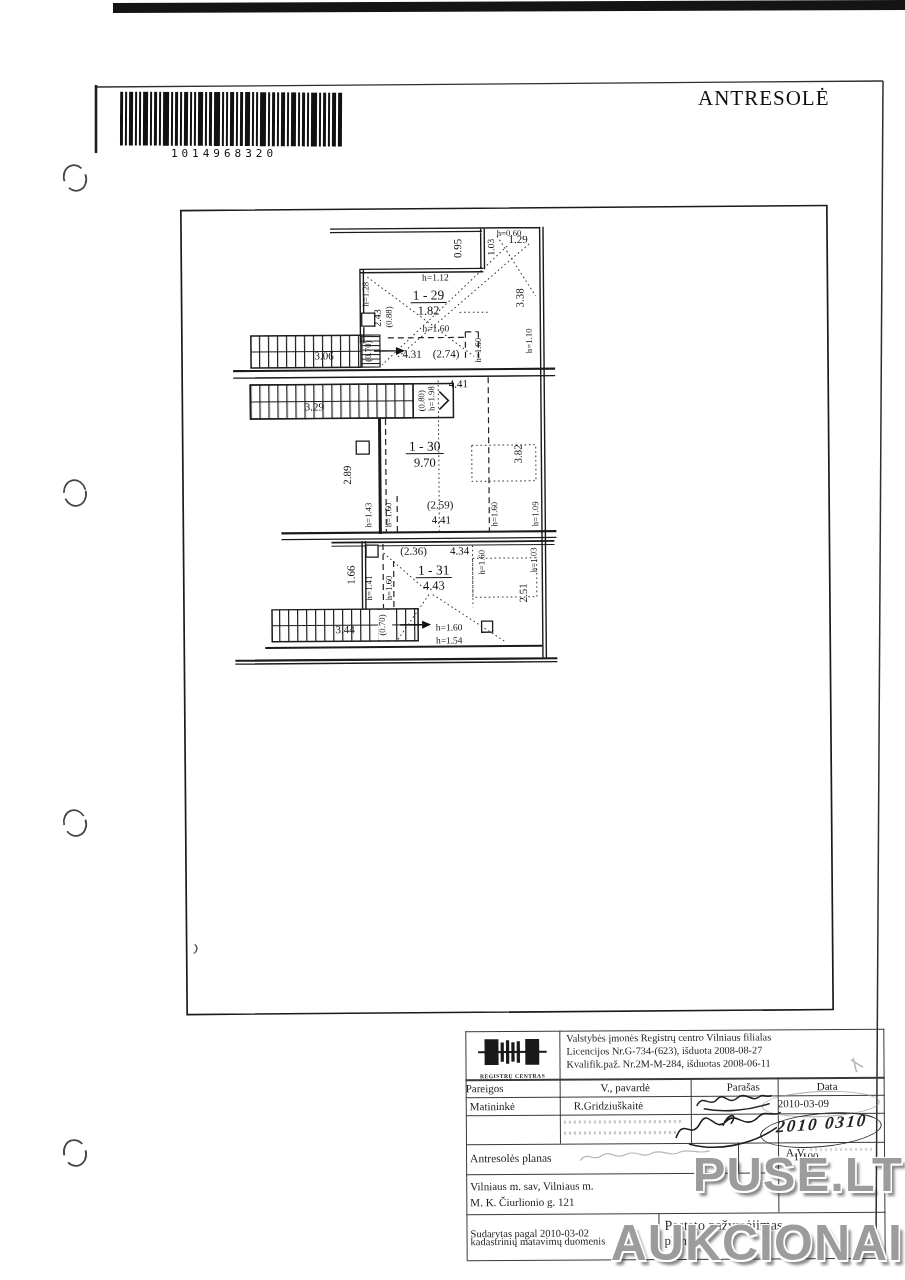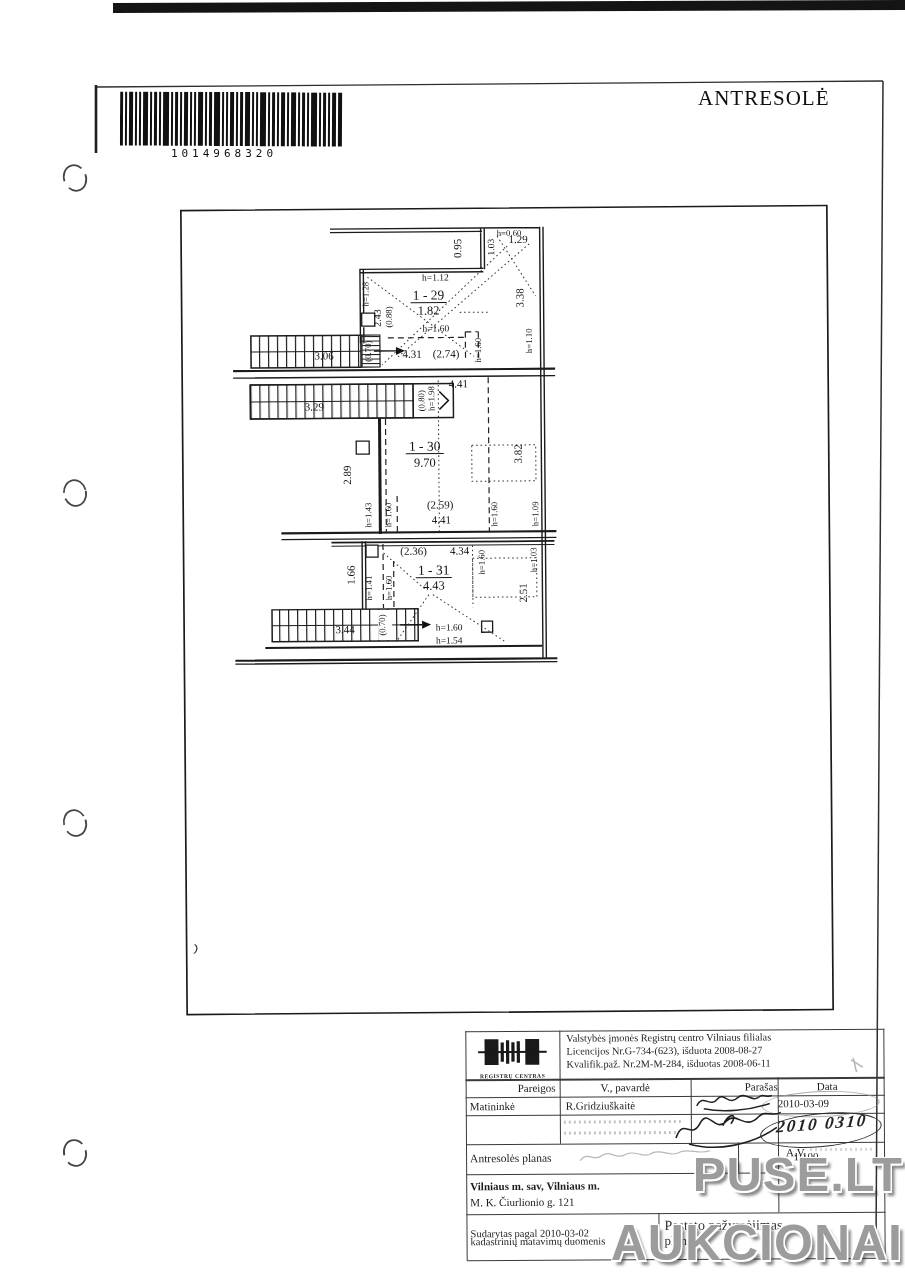--- a/index.html
+++ b/index.html
@@ -225,27 +225,27 @@
       </svg>
       <div class="logoCap">REGISTRŲ CENTRAS</div>
     </div>
 
     <div class="orgs">
       <div>Valstybės įmonės Registrų centro  Vilniaus filialas</div>
       <div>Licencijos Nr.G-734-(623), išduota 2008-08-27</div>
       <div>Kvalifik.paž. Nr.2M-M-284, išduotas 2008-06-11</div>
     </div>
 
-    <div class="cellText" style="left:0;top:53px;width:94px;text-align:center;margin-left:24px;">Pareigos</div>
+    <div class="cellText" style="left:0;top:53px;width:94px;">Pareigos</div>
     <div class="cellText" style="left:94px;top:53px;width:131px;text-align:center;">V., pavardė</div>
-    <div class="cellText" style="left:225px;top:53px;width:87px;text-align:right;">Parašas</div>
+    <div class="cellText" style="left:225px;top:53px;width:87px;text-align:left;padding-left:36px;">Parašas</div>
     <div class="cellText" style="left:312px;top:53px;width:99px;text-align:center;">Data</div>
 
     <div class="cellText" style="left:4px;top:71px;">Matininkė</div>
-    <div class="cellText" style="left:100px;top:71px;">R.Gridziuškaitė</div>
+    <div class="cellText" style="left:108px;top:71px;">R.Gridziuškaitė</div>
     <div class="cellText" style="left:312px;top:70px;width:106px;text-align:left;">2010-03-09</div>
 
     <div class="faintline" style="left:98px;top:92px;width:120px;"></div>
     <div class="faintline" style="left:98px;top:103px;width:112px;"></div>
 
     <svg class="abs" style="left:228px;top:63px;z-index:12;" width="80" height="22">
       <path d="M3,15 C10,2 16,18 24,8 C30,1 36,16 44,7 C52,0 58,13 66,6 C70,3 74,8 78,5 M10,18 C30,22 55,20 76,13" stroke="#222" stroke-width="1.5" fill="none"></path>
     </svg>
     <svg class="abs" style="left:205px;top:78px;z-index:12;" width="115" height="45">
       <path d="M5,32 C13,10 20,36 30,16 C38,3 44,28 56,15 C66,5 74,26 88,11 C95,4 102,12 110,7 M18,38 C45,46 80,40 106,22 M52,20 C58,6 68,8 60,18" stroke="#1f1f1f" stroke-width="1.6" fill="none"></path>
@@ -256,21 +256,21 @@
     <div id="stamp-text" class="abs" style="left:300px;top:90px;width:112px;text-align:center;z-index:14;">2010 0310</div>
 
     <div class="cellText" style="left:4px;top:123px;font-size:11.5px;">Antresolės planas</div>
     <svg class="abs" style="left:112px;top:118px;" width="140" height="22">
       <path d="M2,14 C10,4 16,16 24,9 C32,3 38,14 48,8 C58,3 64,13 74,7 C84,2 92,12 102,6 C112,2 120,9 132,5" stroke="#909090" stroke-width="1.2" fill="none" opacity=".65"></path>
     </svg>
     <div class="cellText" style="left:272px;top:123px;width:40px;text-align:center;margin-left:48px;">1:100</div>
     <div class="cellText" style="left:320px;top:119px;">A.V.</div>
     <div class="faintline" style="left:344px;top:121px;width:64px;opacity:.35;"></div>
 
-    <div class="cellText" style="left:4px;top:151px;font-weight:bold;">Vilniaus m. sav, Vilniaus m.</div>
+    <div class="cellText" style="left:4px;top:151px;">Vilniaus m. sav, Vilniaus m.</div>
     <div class="cellText" style="left:4px;top:167px;">M. K. Čiurlionio g. 121</div>
 
     <div class="cellText" style="left:4px;top:191px;font-size:10.5px;margin-top:7px;">Sudarytas pagal 2010-03-02</div>
     <div class="cellText" style="left:4px;top:206px;font-size:10.5px;">kadastrinių matavimų duomenis</div>
     <div class="cellText" style="left:198px;top:191px;font-size:14px;color:#333;">Pastato pažymėjimas</div>
     <div class="cellText" style="left:198px;top:206px;font-size:13px;color:#333;">plane</div>
   </div>
 
   <div id="watermark" class="abs">
     <div id="wm1" class="wm">PUSE.LT</div>

